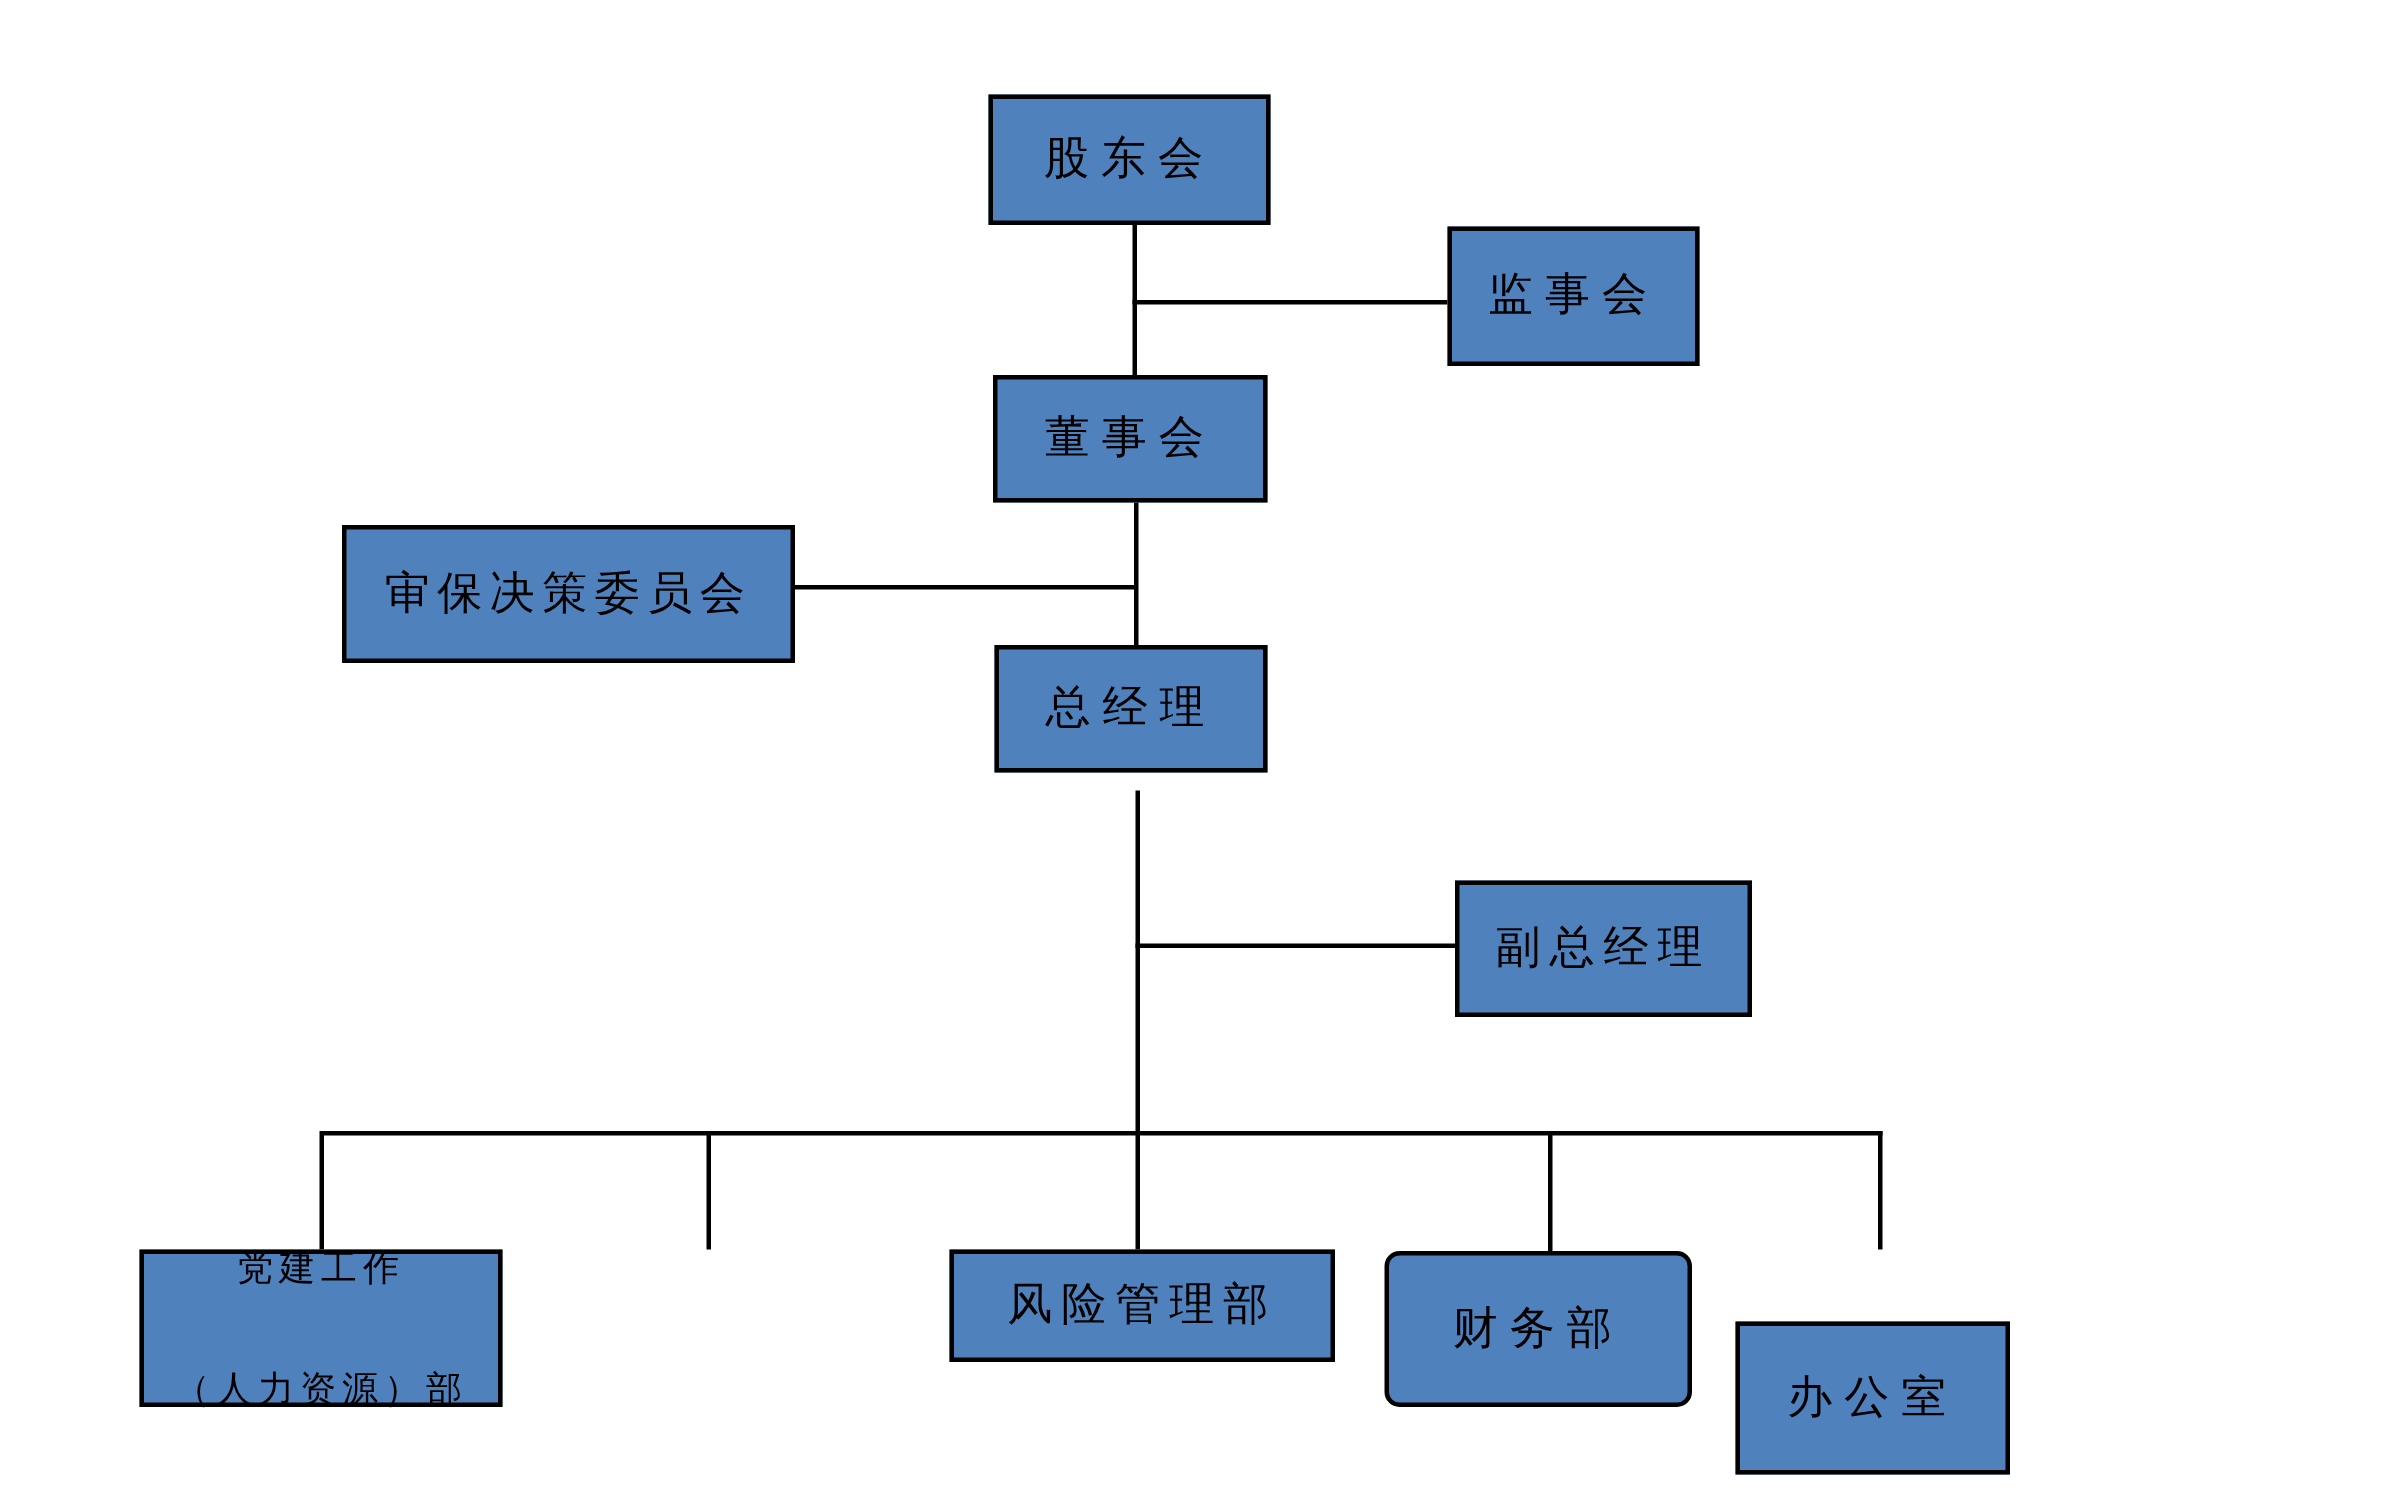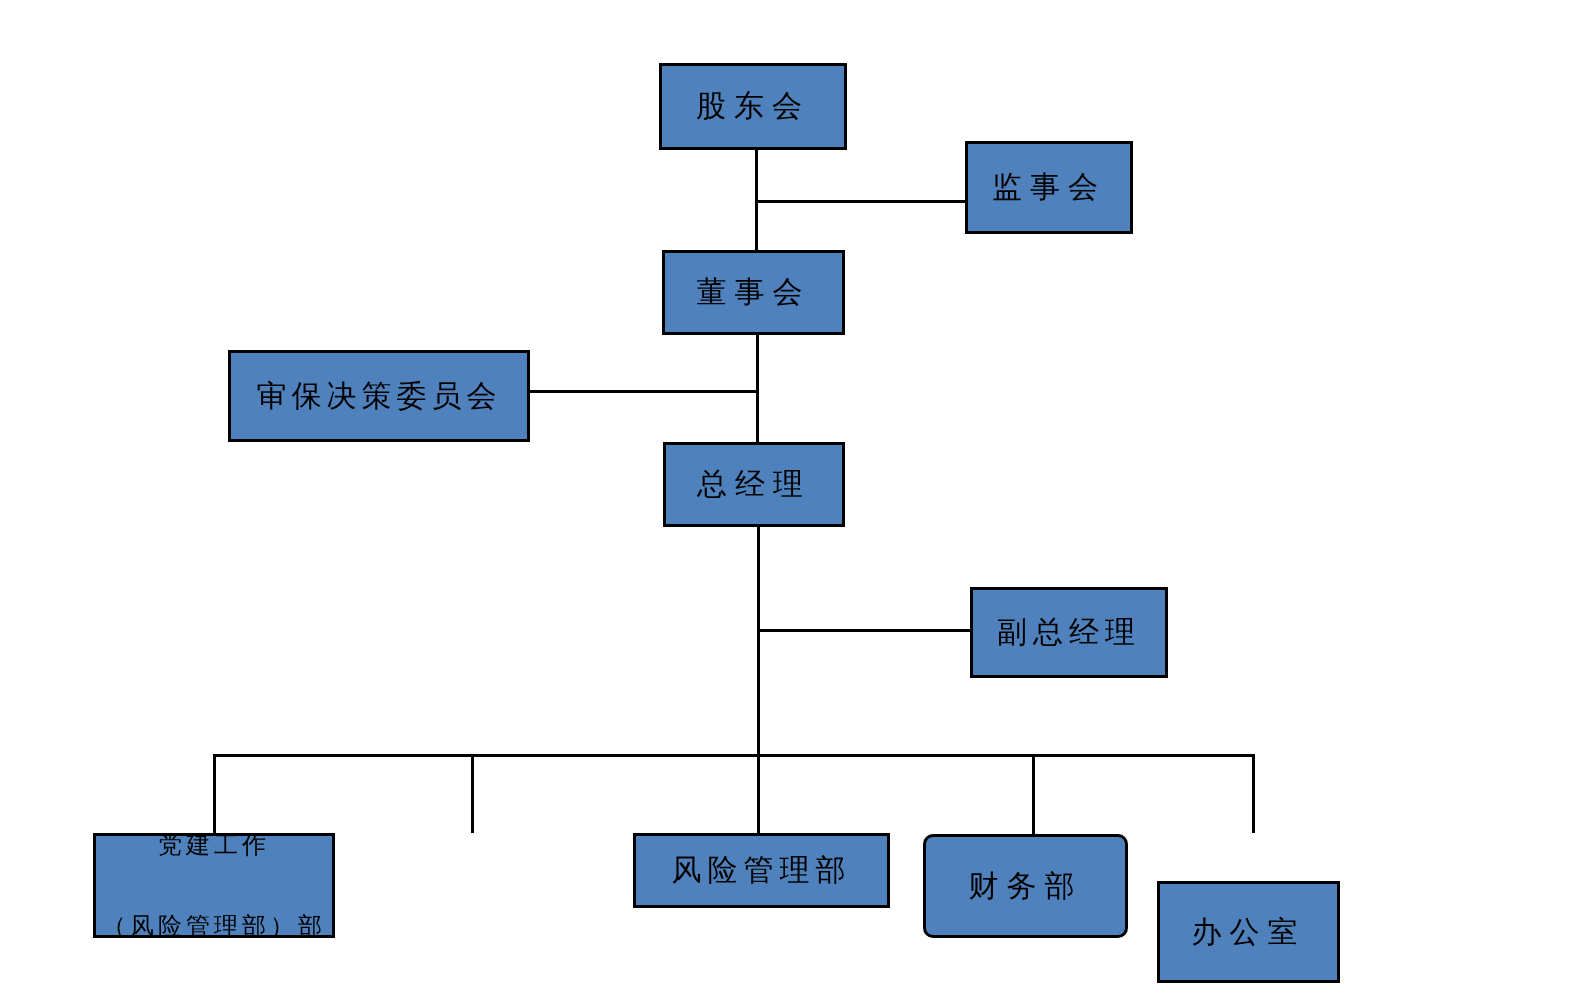--- a/index.html
+++ b/index.html
@@ -35,24 +35,24 @@
   .line {
     position: absolute;
     background: #000000;
     z-index: 1;
   }
   .line.h { height: 3px; }
   .line.v { width: 3px; }
 
   
   #n-shareholders { left: 659px; top: 63px;  width: 188px; height: 87px; }
-  #n-supervisory  { left: 965px; top: 141px; width: 168px; height: 93px; }
+  #n-supervisory  { left: 965px; top: 151px; width: 168px; height: 93px; }
   #n-board        { left: 662px; top: 250px; width: 183px; height: 85px; }
   #n-committee    { left: 228px; top: 350px; width: 302px; height: 92px; letter-spacing: 5px; }
-  #n-gm           { left: 663px; top: 442px; width: 182px; height: 85px; }
+  #n-gm           { left: 663px; top: 430px; width: 182px; height: 85px; }
   #n-dgm          { left: 970px; top: 587px; width: 198px; height: 91px; letter-spacing: 6px; }
   #n-party        { left: 93px;  top: 833px; width: 242px; height: 105px; font-size: 24px; letter-spacing: 4px; gap: 48px; }
   #n-guarantee    { left: 375px; top: 833px; width: 223px; height: 105px; letter-spacing: 6px; }
   #n-risk         { left: 633px; top: 833px; width: 257px; height: 75px; letter-spacing: 6px; }
   #n-finance      { left: 923px; top: 834px; width: 205px; height: 104px; border-radius: 10px; }
   #n-office       { left: 1157px; top: 881px; width: 183px; height: 102px; }
 
   
   #c-v1    { left: 755px; top: 150px; height: 100px; }           
   #c-h1    { left: 755px; top: 200px; width: 210px; }            
@@ -102,21 +102,21 @@
   <div class="node" id="n-gm">
     <span>总经理</span>
   </div>
 
   <div class="node" id="n-dgm">
     <span>副总经理</span>
   </div>
 
   <div class="node" id="n-party">
     <span>党建工作</span>
-    <span>（风险管理部）部</span>
+    <span>（人力资源）部</span>
   </div>
 
 
   <div class="node" id="n-risk">
     <span>风险管理部</span>
   </div>
 
   <div class="node" id="n-finance">
     <span>财务部</span>
   </div>

